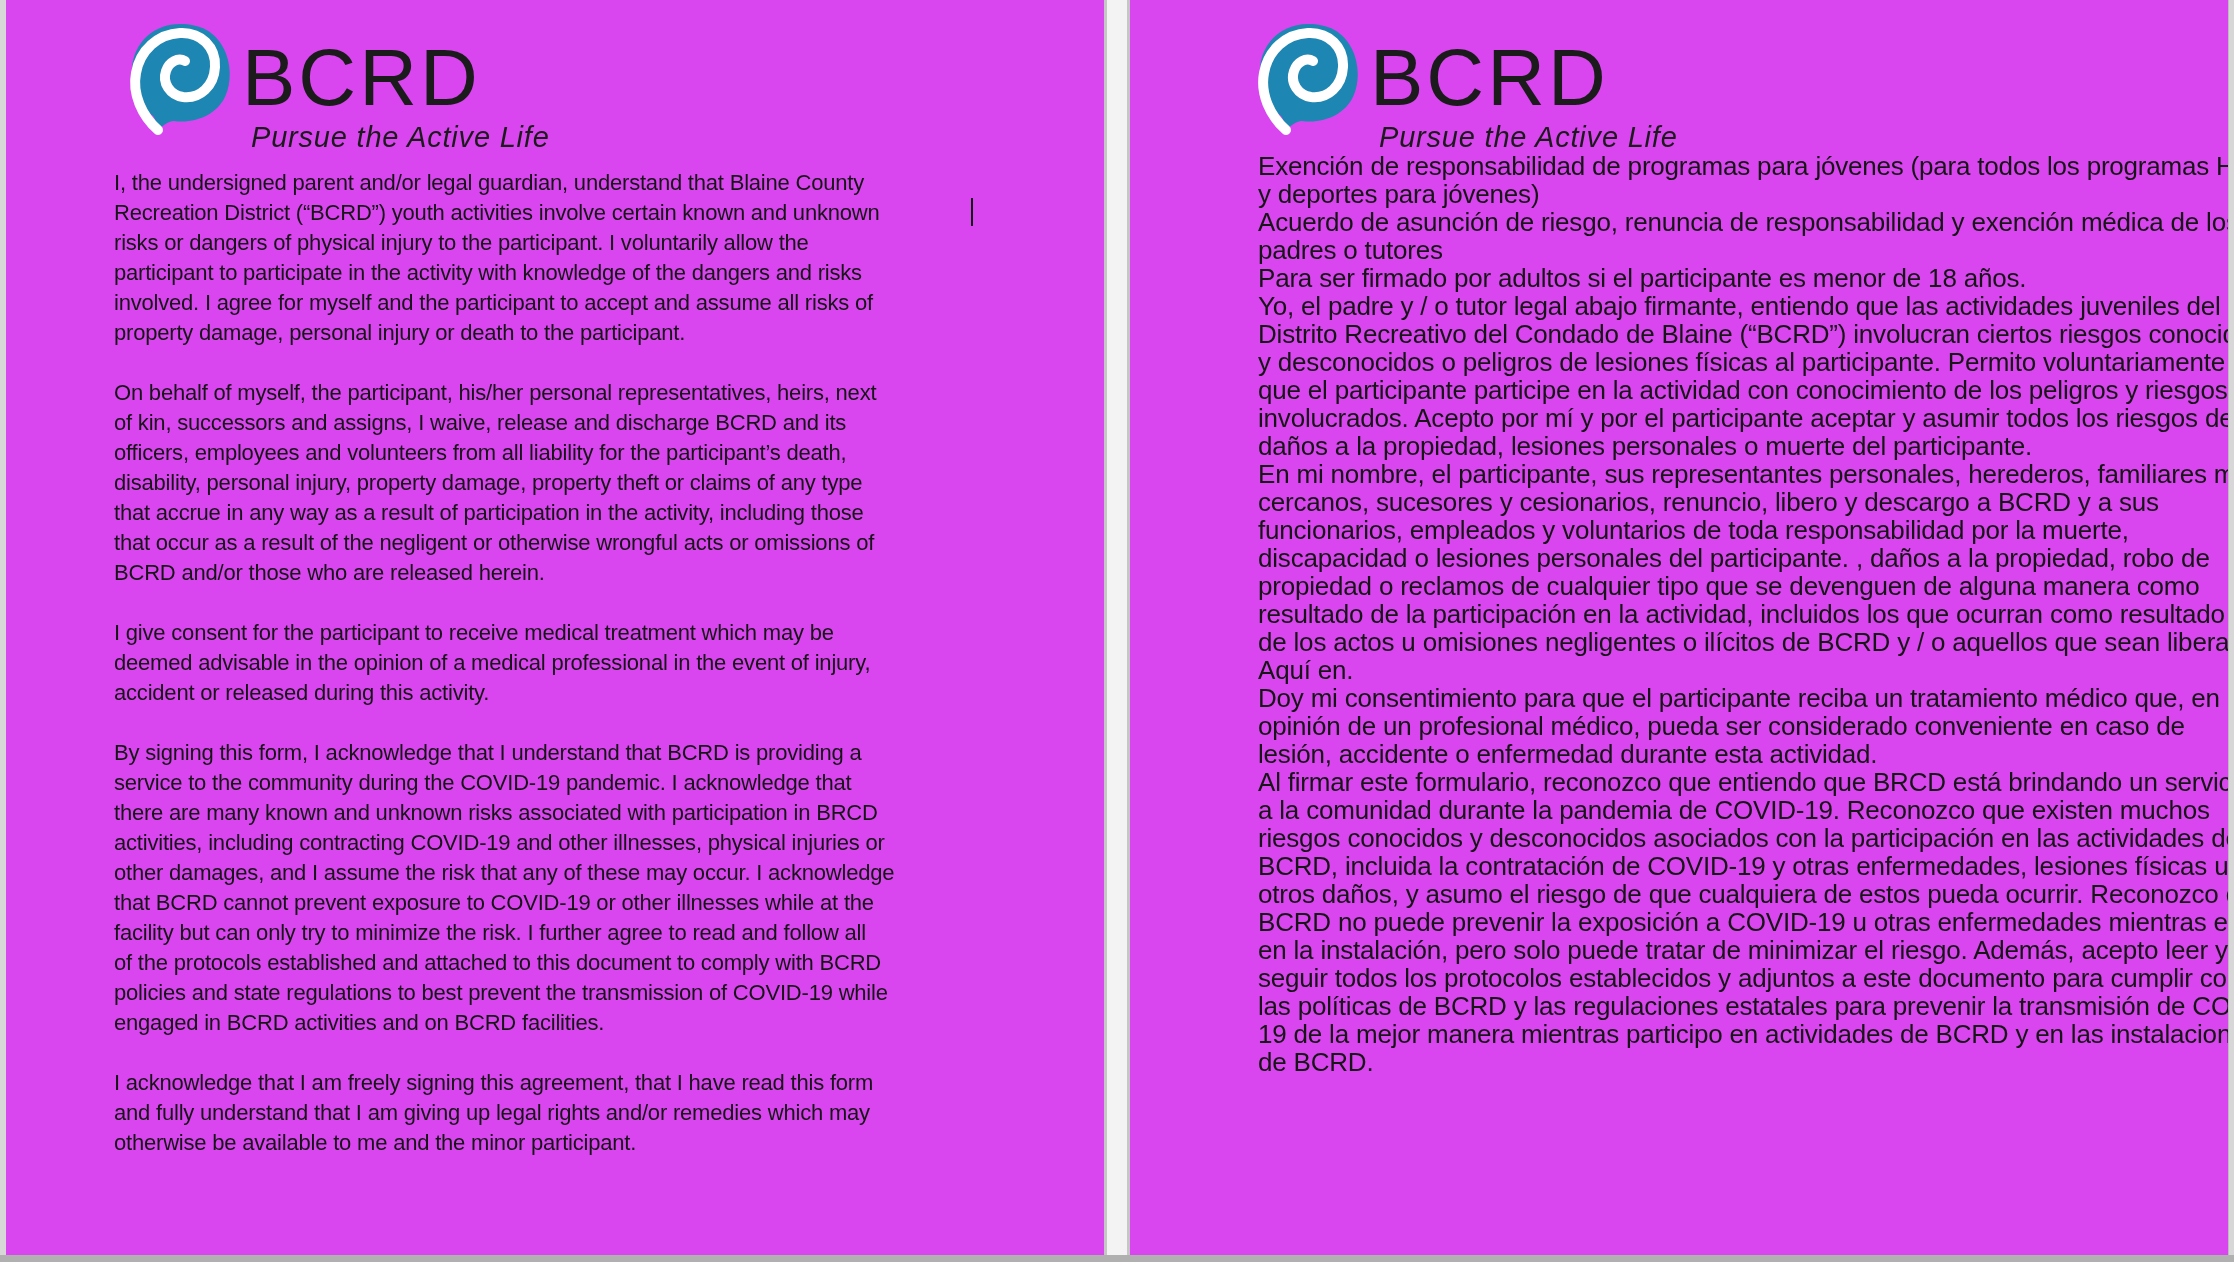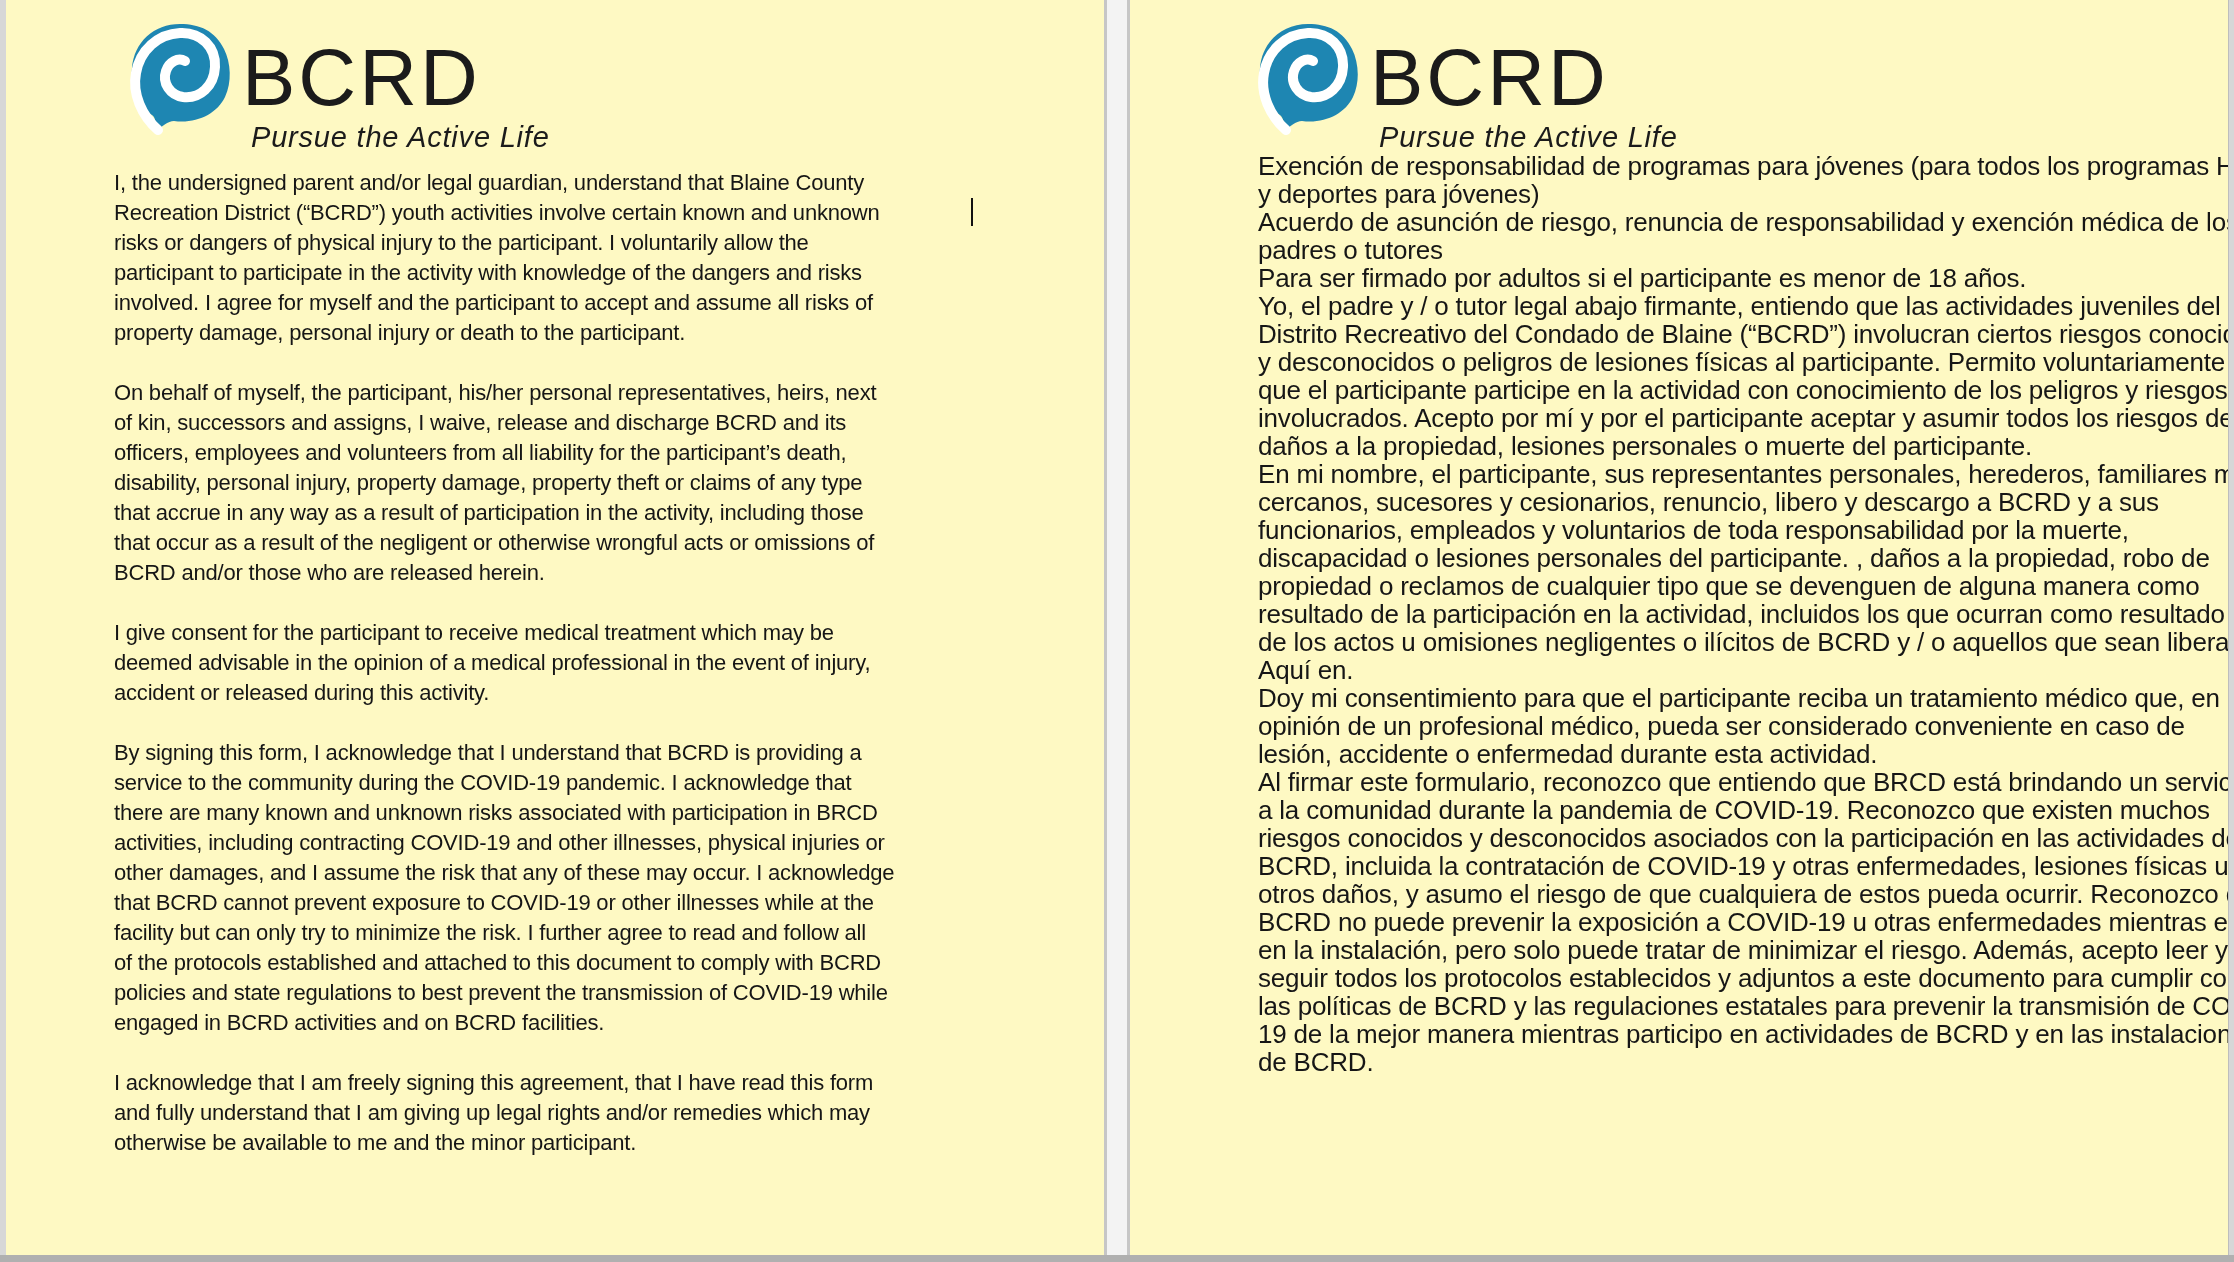--- a/index.html
+++ b/index.html
@@ -17,21 +17,21 @@
   .edge-strip.right{right:0;width:5px;border-left:1px solid #bdbdbd;}
   .gap-strip{
     position:absolute;top:0;bottom:0;left:1104px;width:26px;
     background:#f3f3f3;
     border-left:3px solid #c6c6c6;border-right:3px solid #c6c6c6;
     box-sizing:border-box;
   }
   .bottom-bar{position:absolute;left:0;right:0;bottom:0;height:7px;background:#b0b0b0;}
 
   
-  .page{position:absolute;top:0;height:1255px;background:#fef9c3;overflow:hidden;}
+  .page{position:absolute;top:0;height:1255px;background:#d946ef;overflow:hidden;}
   .page-left{left:6px;width:1098px;}
   .page-right{left:1130px;width:1099px;}
 
   
   .logo{position:absolute;display:flex;align-items:flex-start;}
   .page-left .logo{top:18px;left:118px;}
   .page-right .logo{top:18px;left:122px;}
   .logo svg{display:block;}
   .logo-textwrap{margin-top:20px;margin-left:6px;}
   .logo-name{

